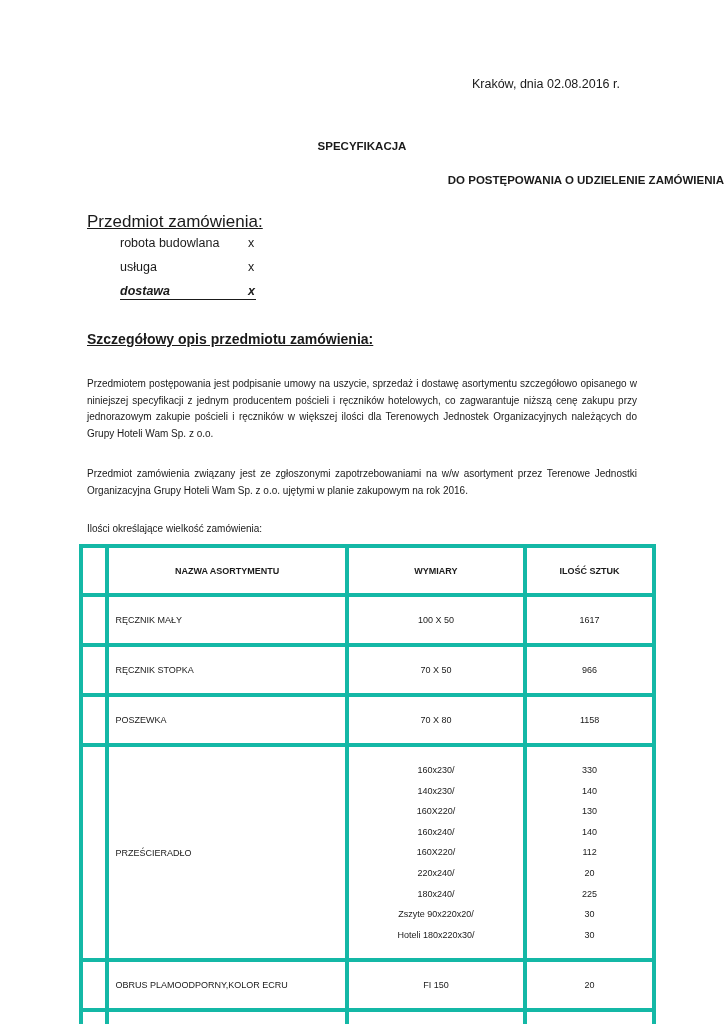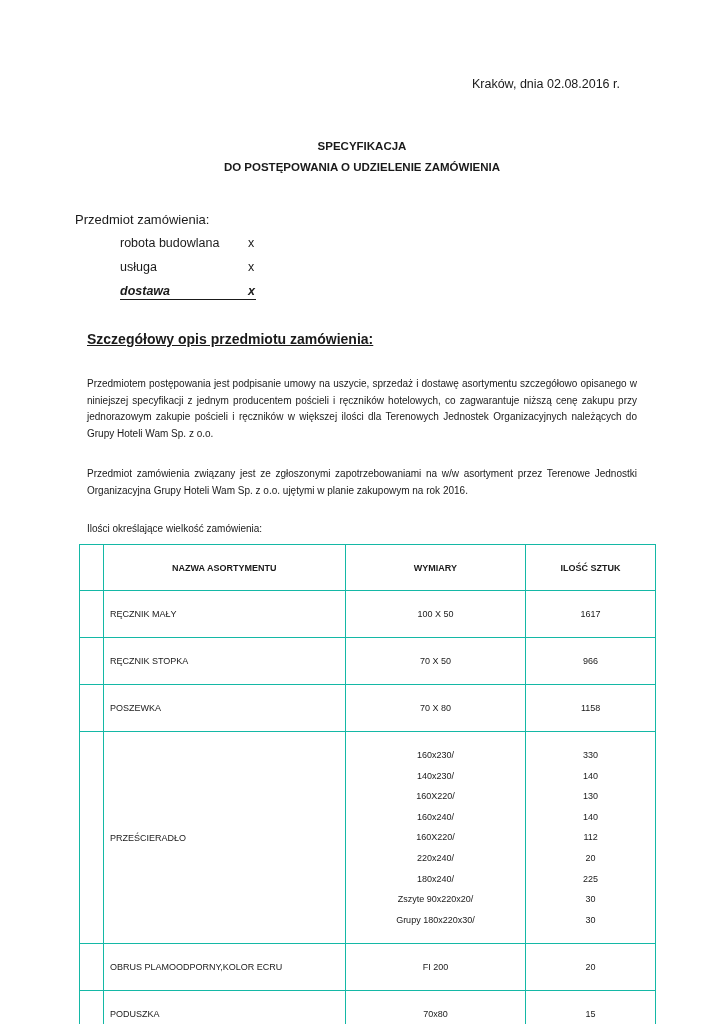--- a/index.html
+++ b/index.html
@@ -5,41 +5,41 @@
     html, body { margin: 0; padding: 0; background: #ffffff; }
     body {
       width: 724px; height: 1024px; position: relative; overflow: hidden;
       font-family: "Liberation Sans", "DejaVu Sans", sans-serif;
       color: #1a1a1a;
     }
     .abs { position: absolute; }
     .date { top: 77px; right: 104px; font-size: 12.5px; text-align: right; }
     .title1, .title2 { left: 0; width: 724px; text-align: center; font-weight: bold; font-size: 11.5px; }
     .title1 { top: 140px; }
-    .title2 { top: 161px; }
-    .subj-label { top: 212px; left: 75px; font-size: 13px; }
+    .title2 { top: 174px; text-align: right; }
+    .subj-label { top: 212px; left: 87px; font-size: 17px; text-decoration: underline; }
     .opt { left: 87px; font-size: 12.5px; width: 136px; margin-left: 33px; }
     .opt .mark { position: absolute; left: 128px; }
     .opt1 { top: 236px; }
     .opt2 { top: 260px; }
     .opt3 { top: 284px; font-weight: bold; border-bottom: 1px solid #1a1a1a; padding-bottom: 0; line-height: 15px; font-style: italic; }
     .section-title { top: 331px; left: 87px; font-size: 14px; font-weight: bold; text-decoration: underline; }
     .para {
       left: 87px; width: 550px; font-size: 10px; line-height: 16.5px;
       text-align: justify;
     }
     .para1 { top: 376px; }
     .para2 { top: 466px; }
     .para3 { top: 521px; text-align: left; }
     table.spec {
       position: absolute; top: 544px; left: 79px; width: 577px;
       border-collapse: collapse; font-size: 9px;
     }
     table.spec td, table.spec th {
-      border: 1px solid #14b8a6; padding: 13px 6px; height: 20px; vertical-align: middle;
+      border: 4px solid #14b8a6; padding: 13px 6px; height: 20px; vertical-align: middle;
     }
     table.spec th { font-weight: bold; text-align: center; height: 19px; }
     .c0 { width: 11px; }
     .c1 { width: 229px; }
     .c2 { width: 168px; }
     .c3 { width: 117px; }
     td.name { text-align: left; }
     td.dim, td.qty { text-align: center; }
     td.multi { padding: 0; vertical-align: top; }
     .stack div { height: 20.6px; line-height: 20.6px; text-align: center; }
@@ -104,41 +104,41 @@
         <td class="multi">
           <div class="stack">
             <div>160x230/</div>
             <div>140x230/</div>
             <div>160X220/</div>
             <div>160x240/</div>
             <div>160X220/</div>
             <div>220x240/</div>
             <div>180x240/</div>
             <div>Zszyte 90x220x20/</div>
-            <div>Grupy 180x220x30/</div>
+            <div>Hoteli 180x220x30/</div>
           </div>
         </td>
         <td class="multi">
           <div class="stack">
             <div>330</div>
             <div>140</div>
             <div>130</div>
             <div>140</div>
             <div>112</div>
             <div>20</div>
             <div>225</div>
             <div>30</div>
             <div>30</div>
           </div>
         </td>
       </tr>
       <tr>
         <td class="c0"></td>
         <td class="name">OBRUS PLAMOODPORNY,KOLOR ECRU</td>
-        <td class="dim">FI 200</td>
+        <td class="dim">FI 150</td>
         <td class="qty">20</td>
       </tr>
       <tr>
         <td class="c0"></td>
         <td class="name">PODUSZKA</td>
         <td class="dim">70x80</td>
         <td class="qty">15</td>
       </tr>
       <tr>
         <td class="c0"></td>

